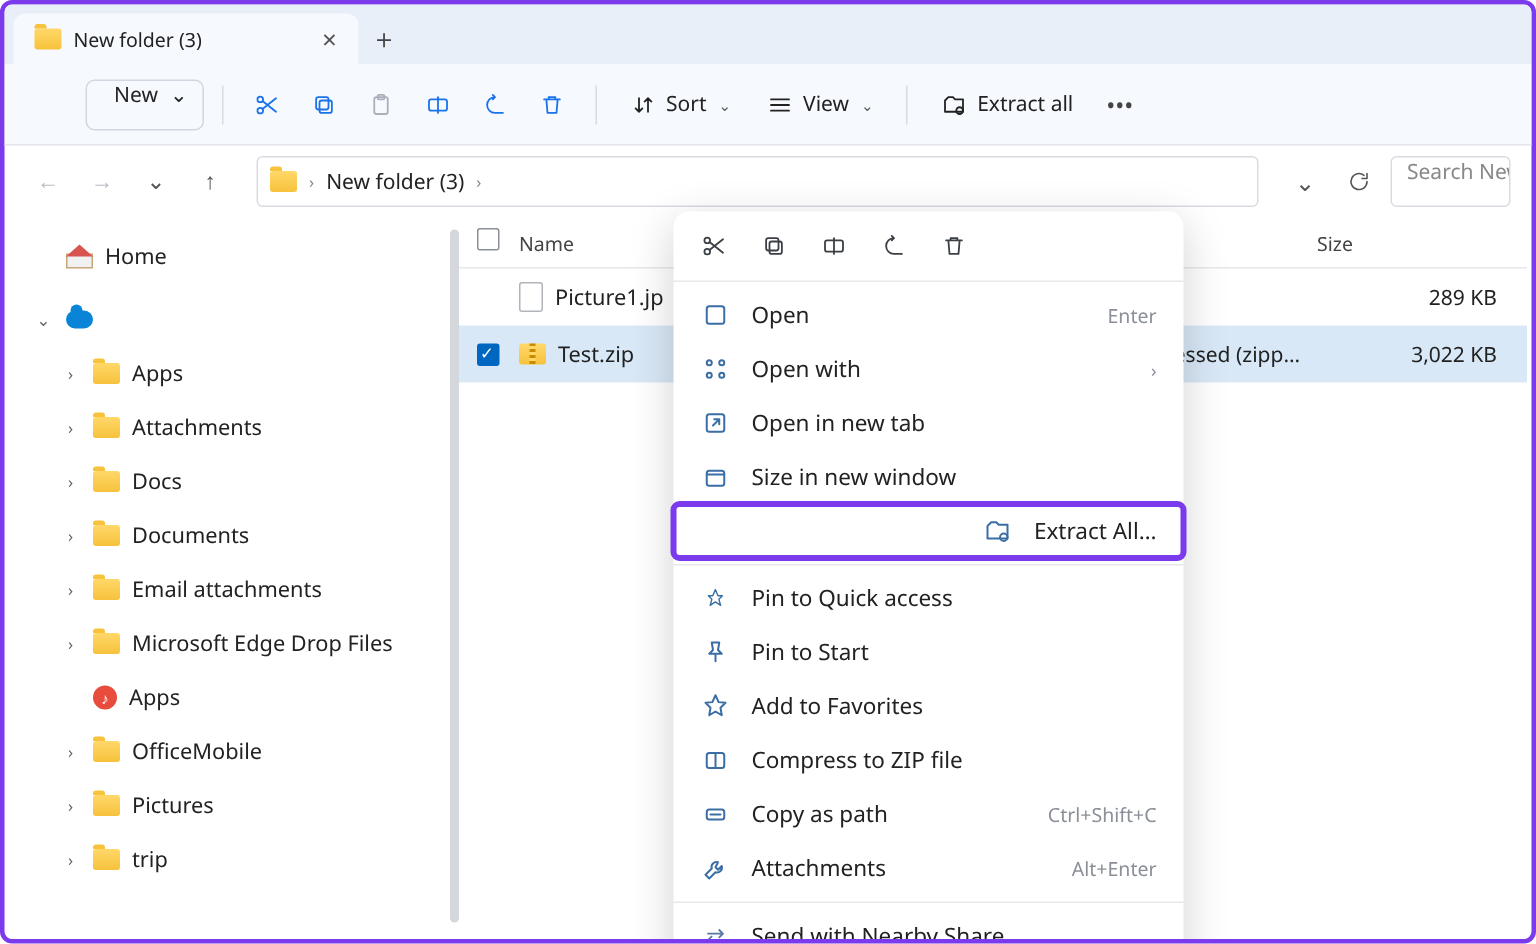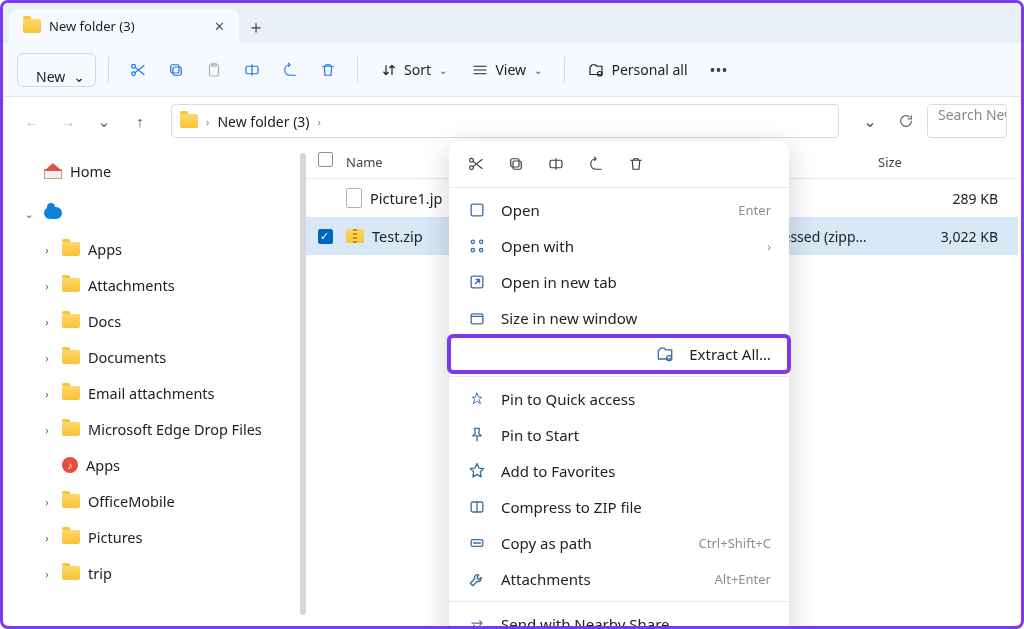--- a/index.html
+++ b/index.html
@@ -11,21 +11,21 @@
   .tab .close { margin-left: auto; color: #555; font-size: 13px; }
   .newtab { width: 34px; height: 34px; display: flex; align-items: center; justify-content: center; color: #444; font-size: 18px; }
 
   
   .toolbar { height: 54px; background: #f6f9fe; border-bottom: 1px solid #e3e6ea; display: flex; align-items: center; padding: 0 14px; gap: 4px; }
   .tbtn { height: 34px; min-width: 34px; display: inline-flex; align-items: center; justify-content: center; border-radius: 4px; color: #1a73e8; font-size: 16px; gap: 6px; padding: 0 6px; }
   .tbtn.txt { color: #222; font-size: 14px; padding: 0 10px; }
   .tbtn.txt .caret { color: #555; font-size: 10px; margin-left: 2px; }
   .tbtn svg { width: 18px; height: 18px; }
   .sep { width: 1px; height: 26px; background: #d8dce1; margin: 0 8px; }
-  .newbtn { border: 1px solid #d0d7e2; border-radius: 6px; height: 34px; display: flex; align-items: flex-end; gap: 8px; padding: 0 10px; color: #222; font-size: 14px; }
+  .newbtn { border: 1px solid #d0d7e2; border-radius: 6px; height: 34px; display: flex; align-items: flex-start; gap: 8px; padding: 0 10px; color: #222; font-size: 14px; margin-left: 40px; }
 
   
   .addrbar { height: 48px; display: flex; align-items: center; padding: 0 14px; gap: 6px; }
   .navbtn { width: 30px; height: 30px; display: inline-flex; align-items: center; justify-content: center; color: #555; font-size: 15px; }
   .navbtn.disabled { color: #b8bcc2; }
   .breadcrumb { flex: 1; height: 34px; border: 1px solid #d8dce1; border-radius: 4px; display: flex; align-items: center; padding: 0 8px; gap: 8px; font-size: 14px; color: #222; margin: 0 10px; }
   .breadcrumb .gt { color: #888; font-size: 11px; }
   .addrctrl { width: 30px; height: 30px; display: inline-flex; align-items: center; justify-content: center; color: #555; }
   .search { height: 34px; border: 1px solid #d8dce1; border-radius: 4px; padding: 0 10px; font-size: 14px; color: #888; width: 80px; overflow: hidden; white-space: nowrap; }
 
@@ -151,21 +151,21 @@
       </svg>
     <span>View</span>
     <span class="caret">⌄</span>
   </div>
   <div class="sep"></div>
   <div class="tbtn txt">
     <svg viewBox="0 0 24 24">
         <path d="M4 8l3-3h4l2 2h7v11H4z"></path>
         <circle cx="17" cy="17" r="3"></circle>
       </svg>
-    <span>Personal all</span>
+    <span>Extract all</span>
   </div>
   <div class="tbtn" style="color:#444">
       <span>•••</span>
     </div>
 </div>
 
 <div class="addrbar">
   <div class="navbtn disabled">←</div>
   <div class="navbtn disabled">→</div>
   <div class="navbtn">⌄</div>

